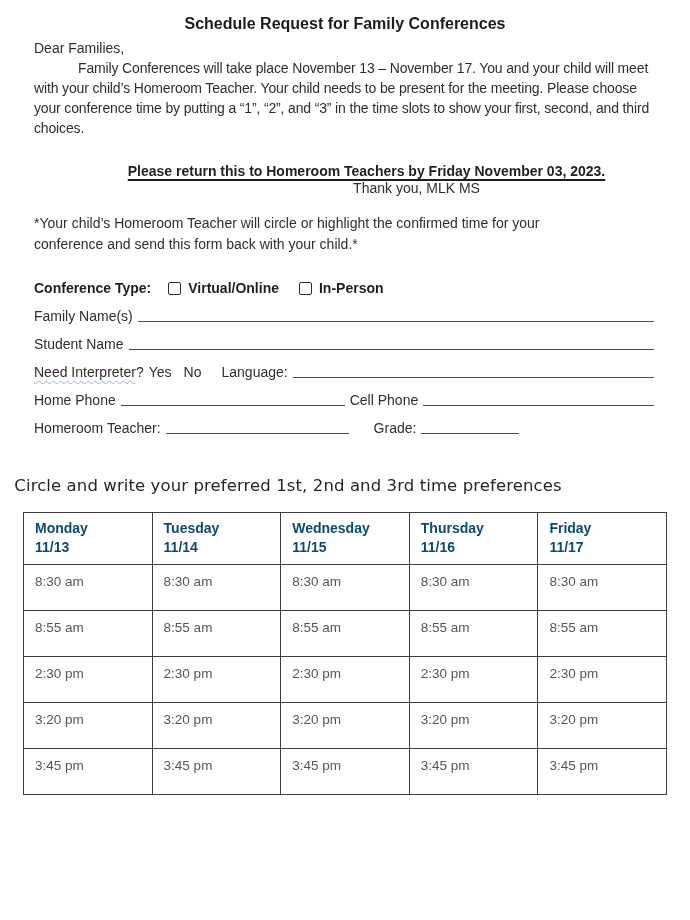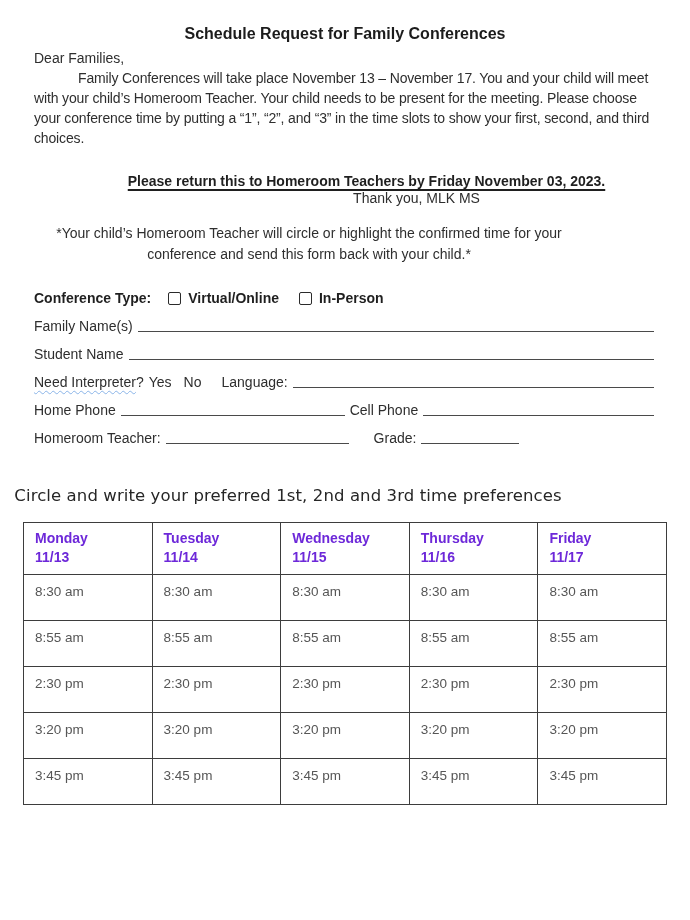--- a/index.html
+++ b/index.html
@@ -1,35 +1,35 @@
 <!DOCTYPE html>
 <html><head>
 <meta charset="utf-8">
 <style>
   html,body{margin:0;padding:0;background:#ffffff;}
   .page{
     width:690px;height:920px;background:#ffffff;overflow:hidden;
     font-family:"Liberation Sans",sans-serif;color:#2e2e2e;position:relative;
   }
   .title{
-    margin:0;padding-top:25px;text-align:center;
+    margin:0;padding-top:15px;text-align:center;
     font-size:16px;font-weight:bold;color:#1c1c1c;
   }
   .text-col{margin-left:34px;width:620px;}
   .salutation{margin:5px 0 0;font-size:14px;line-height:20px;}
   .intro{margin:0;font-size:14px;line-height:20px;text-indent:44px;letter-spacing:-0.15px;}
   .return-notice{
     margin:25px 0 0;text-align:center;font-size:14px;font-weight:bold;
     text-decoration:underline;text-decoration-thickness:1.5px;text-underline-offset:3px;
     padding-left:45px;color:#1f1f1f;
   }
   .thanks{margin:1px 0 0;text-align:center;font-size:14px;padding-left:145px;}
   .note{
     margin:17px 0 0;width:620px;box-sizing:border-box;padding-right:70px;
-    text-align:center;font-size:14px;line-height:21px;
+    text-align:left;font-size:14px;line-height:21px;
   }
   .conference-row{
     display:flex;align-items:center;margin:25px 0 0;
     font-size:14px;font-weight:bold;color:#1f1f1f;
   }
   .conference-row .opt-label{margin-right:20px;}
   .checkbox{
     width:11px;height:11px;border:1.6px solid #2b2b2b;border-radius:2px;
     display:inline-block;margin:0 7px 0 0;flex:none;background:#fff;
   }
@@ -54,21 +54,21 @@
     font-family:"DejaVu Sans",sans-serif;font-size:16.5px;font-weight:500;
     color:#262626;letter-spacing:0.1px;
   }
   .schedule-table{
     border-collapse:collapse;table-layout:fixed;
     margin:17px 0 0 23px;width:644px;
   }
   .schedule-table td{border:1.4px solid #3d3d3d;box-sizing:border-box;}
   .schedule-table thead td{
     height:52px;vertical-align:top;padding:6px 11px 4px;
-    font-size:14px;font-weight:bold;line-height:19px;color:#6d28d9;
+    font-size:14px;font-weight:bold;line-height:19px;color:#0c4a6e;
   }
   .schedule-table tbody td{
     height:46px;vertical-align:top;padding:9px 11px 0;
     font-size:13.5px;color:#565656;
   }
 </style>
 </head>
 <body>
 
 <div class="page">

